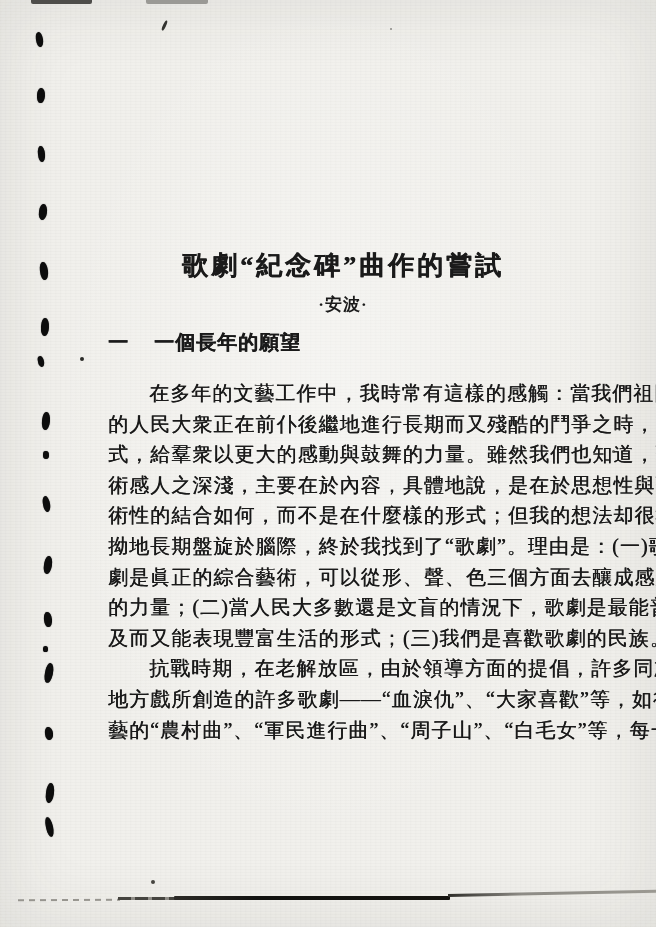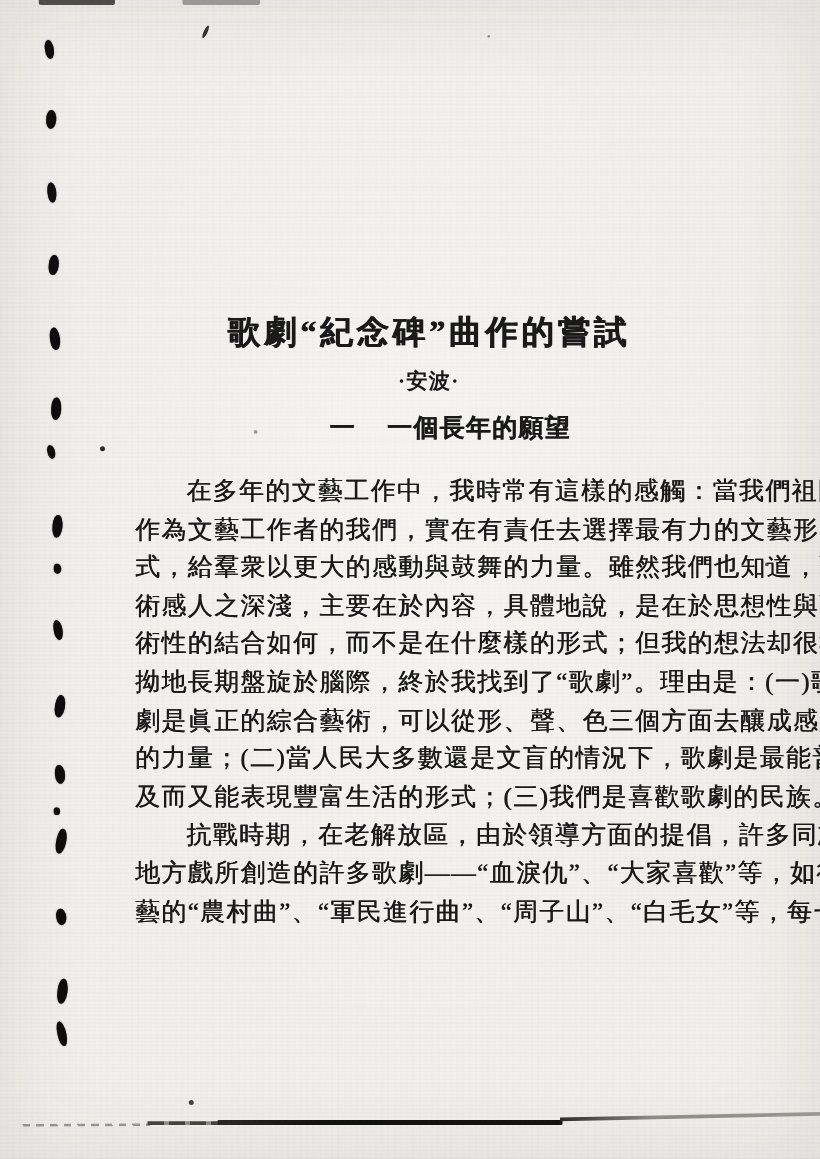--- a/index.html
+++ b/index.html
@@ -42,21 +42,21 @@
     text-shadow: 0.5px 0 0 currentColor;
     white-space: nowrap;
   }
   .author {
     position: absolute; top: 45px; left: 0; width: 100%;
     text-align: center; font-size: 17px; font-weight: bold;
     letter-spacing: 1px; transform: translateX(-17px);
   }
   .section-heading {
     position: absolute; top: 81px; left: 0; width: 100%;
-    text-align: center; font-size: 20px; font-weight: bold;
+    text-align: left; font-size: 20px; font-weight: bold;
     text-shadow: 0.4px 0 0 currentColor;
     white-space: nowrap;
   }
   .section-heading .num { margin-right: 26px; letter-spacing: 0; }
   .section-heading .stitle { letter-spacing: 1px; }
 
   .body-text { position: absolute; top: 130px; left: 0; width: 504px; }
   .bline {
     width: 504px; box-sizing: border-box;
     height: 30.6px; line-height: 30.6px;
@@ -130,21 +130,21 @@
     </div>
 
   <div class="content">
     <h1 class="title">歌劇“紀念碑”曲作的嘗試</h1>
     <div class="author">·安波·</div>
     <div class="section-heading">
       <span class="num">一</span><span class="stitle">一個長年的願望</span>
     </div>
     <div class="body-text" id="body-text">
         <div class="bline indent">在多年的文藝工作中，我時常有這樣的感觸：當我們祖國</div>
-        <div class="bline">作為文藝工作者的我們，實在有責任去選擇最有力的文藝形</div>
+        <div class="bline">的人民大衆正在前仆後繼地進行長期而又殘酷的鬥爭之時，</div>
         <div class="bline">式，給羣衆以更大的感動與鼓舞的力量。雖然我們也知道，藝</div>
         <div class="bline">術感人之深淺，主要在於內容，具體地說，是在於思想性與藝</div>
         <div class="bline">術性的結合如何，而不是在什麼樣的形式；但我的想法却很執</div>
         <div class="bline">拗地長期盤旋於腦際，終於我找到了“歌劇”。理由是：(一)歌</div>
         <div class="bline">劇是眞正的綜合藝術，可以從形、聲、色三個方面去釀成感人</div>
         <div class="bline">的力量；(二)當人民大多數還是文盲的情況下，歌劇是最能普</div>
         <div class="bline">及而又能表現豐富生活的形式；(三)我們是喜歡歌劇的民族。</div>
         <div class="bline indent">抗戰時期，在老解放區，由於領導方面的提倡，許多同志</div>
         <div class="bline">地方戲所創造的許多歌劇——“血淚仇”、“大家喜歡”等，如魯</div>
         <div class="bline">藝的“農村曲”、“軍民進行曲”、“周子山”、“白毛女”等，每一件</div>

